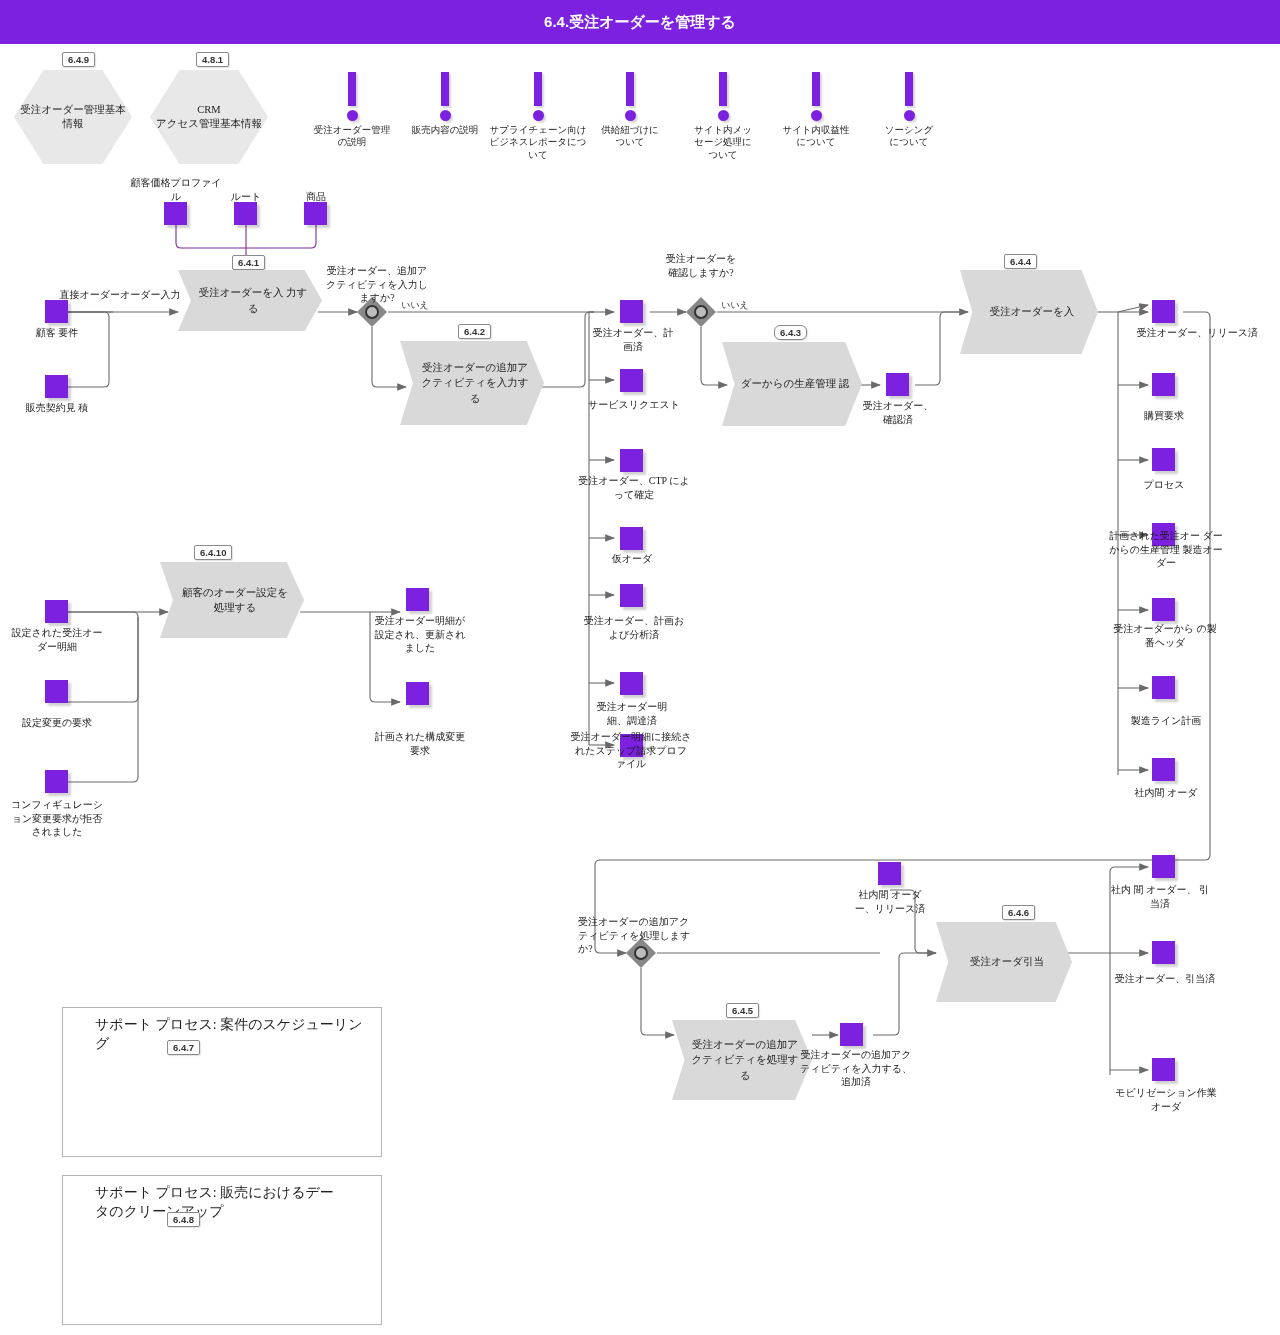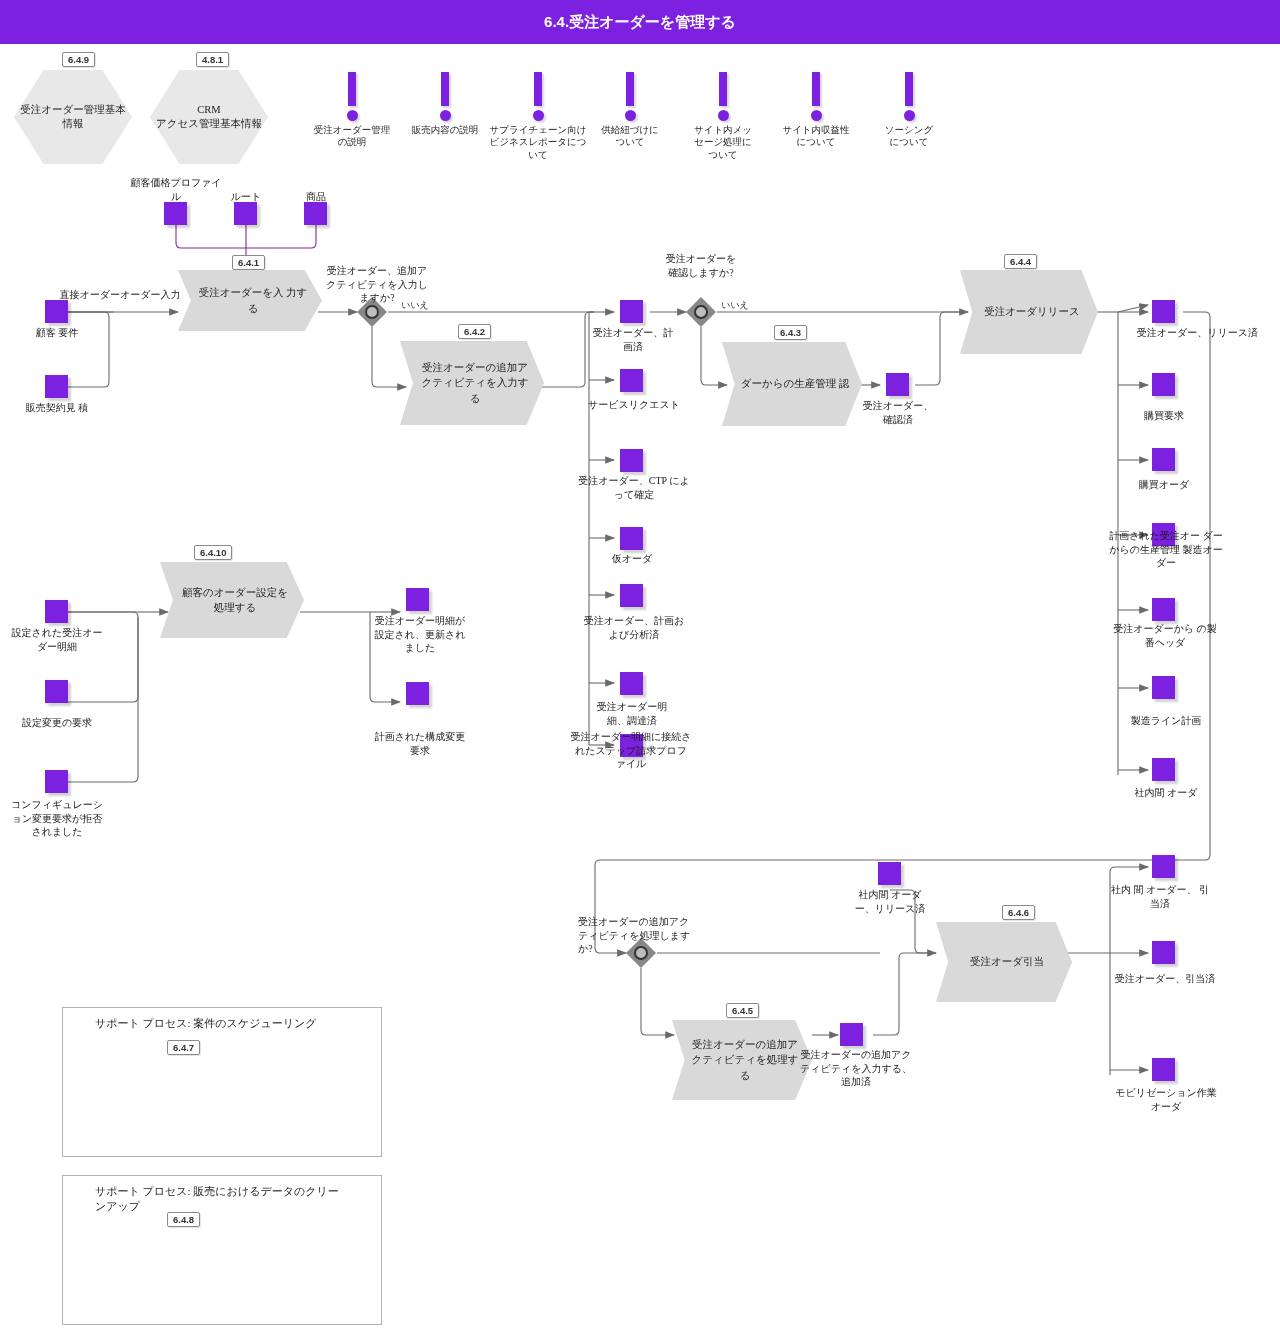--- a/index.html
+++ b/index.html
@@ -69,21 +69,21 @@
   .excl .bar{width:8px;height:34px;background:#7d21e0;margin:0 auto;
      box-shadow:2px 2px 2px rgba(0,0,0,.16);}
   .excl .dot{width:11px;height:11px;border-radius:50%;background:#7d21e0;
      margin:4px auto 0;box-shadow:2px 2px 2px rgba(0,0,0,.16);}
   .excl .txt{font-size:9.5px;line-height:1.3;text-align:center;margin-top:3px;width:78px;
      margin-left:-19px;}
   
   .supbox{
     position:absolute;border:1px solid #b4b4b4;background:#fff;
   }
-  .supbox .t{position:absolute;font-size:11px;line-height:1.35;color:#222;}
+  .supbox .t{position:absolute;font-size:14px;line-height:1.35;color:#222;}
   
   #wires{position:absolute;left:0;top:0;width:1280px;height:1335px;pointer-events:none;}
   .w{fill:none;stroke:#6a6a6a;stroke-width:1.1;}
   .wp{fill:none;stroke:#7d2a9e;stroke-width:1.1;}
 </style>
 </head>
 <body style="--brand: #7d21e0;">
 
 <div id="title-bar">
   <span>6.4.受注オーダーを管理する</span>
@@ -264,40 +264,40 @@
 <div class="dsq" style="left:620px;top:672px;"></div>
 <div class="cap" style="left:588px;top:700px;width:88px;">受注オーダー明細、調達済</div>
 
 <div class="dsq" style="left:620px;top:734px;"></div>
 <div class="cap" style="left:570px;top:730px;width:122px;">受注オーダー明細に接続されたステップ請求プロファイル</div>
 
 <div class="dia" style="left:686px;top:297px;"></div>
 <div class="cap" style="left:662px;top:252px;width:78px;">受注オーダーを確認しますか?</div>
 <div class="cap" style="left:718px;top:299px;width:34px;font-size:9px;">いいえ</div>
 
-<div class="chip" style="left:774px;top:325px;">6.4.3</div>
+<div class="chip" style="left:774px;top:325px;border-radius:6px;">6.4.3</div>
 <div class="proc" style="left:722px;top:342px;width:140px;height:84px;">
   <span>ダーからの生産管理 認</span>
 </div>
 <div class="dsq" style="left:886px;top:373px;"></div>
 <div class="cap" style="left:858px;top:399px;width:80px;">受注オーダー、確認済</div>
 
 <div class="chip" style="left:1004px;top:254px;">6.4.4</div>
 <div class="proc" style="left:960px;top:270px;width:138px;height:84px;">
-  <span>受注オーダリリース</span>
+  <span>受注オーダーを入</span>
 </div>
 
 <div class="dsq" style="left:1152px;top:300px;"></div>
 <div class="cap left" style="left:1098px;top:326px;width:160px;text-align:right;">受注オーダー、リリース済</div>
 
 <div class="dsq" style="left:1152px;top:373px;"></div>
 <div class="cap" style="left:1118px;top:409px;width:92px;">購買要求</div>
 
 <div class="dsq" style="left:1152px;top:448px;"></div>
-<div class="cap" style="left:1120px;top:478px;width:88px;">購買オーダ</div>
+<div class="cap" style="left:1120px;top:478px;width:88px;">プロセス</div>
 
 <div class="dsq" style="left:1152px;top:523px;"></div>
 <div class="cap" style="left:1108px;top:529px;width:116px;">計画された受注オー ダーからの生産管理 製造オーダー</div>
 
 <div class="dsq" style="left:1152px;top:598px;"></div>
 <div class="cap" style="left:1110px;top:622px;width:110px;">受注オーダーから の製番ヘッダ</div>
 
 <div class="dsq" style="left:1152px;top:676px;"></div>
 <div class="cap" style="left:1120px;top:714px;width:92px;">製造ライン計画</div>
 

